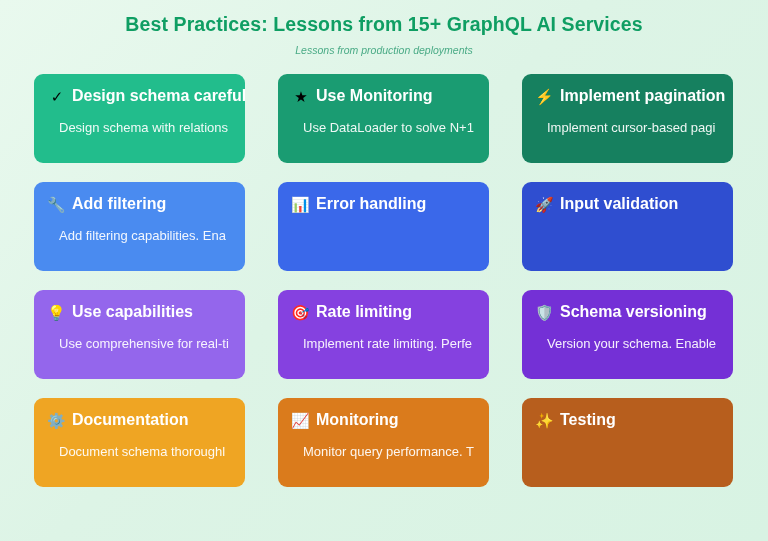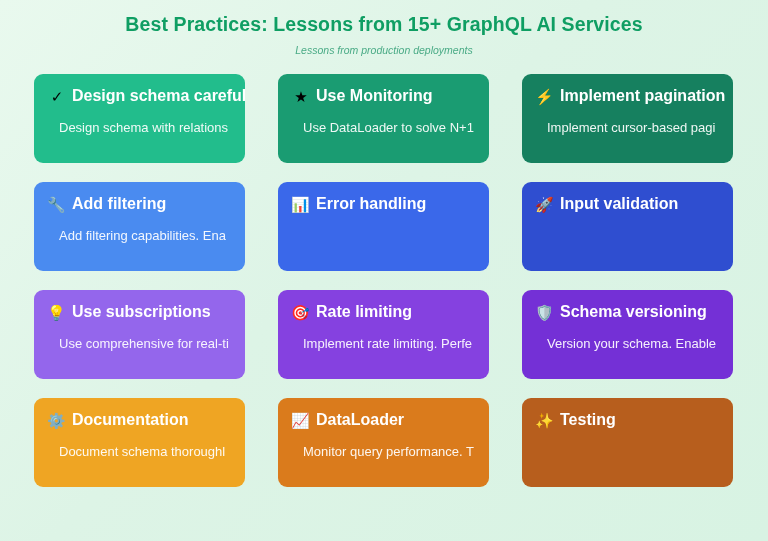--- a/index.html
+++ b/index.html
@@ -138,21 +138,21 @@
       </div>
       <div class="card" style="background: rgb(47, 78, 208);">
         <div class="card-head">
           <span class="card-icon">🚀</span>
           <span class="card-title">Input validation</span>
         </div>
       </div>
       <div class="card" style="background: rgb(148, 102, 236);">
         <div class="card-head">
           <span class="card-icon">💡</span>
-          <span class="card-title">Use subscriptions</span>
+          <span class="card-title">Use capabilities</span>
         </div>
         <div class="card-desc">Use comprehensive for real-time updates. Perfect for streaming resp...</div>
       </div>
       <div class="card" style="background: rgb(133, 65, 224);">
         <div class="card-head">
           <span class="card-icon">🎯</span>
           <span class="card-title">Rate limiting</span>
         </div>
         <div class="card-desc">Implement rate limiting. Perfect abuse and controls costs.</div>
       </div>
@@ -166,21 +166,21 @@
       <div class="card" style="background: rgb(239, 165, 35);">
         <div class="card-head">
           <span class="card-icon">⚙️</span>
           <span class="card-title">Documentation</span>
         </div>
         <div class="card-desc">Document schema thoroughly. Use GraphQL introspection.</div>
       </div>
       <div class="card" style="background: rgb(218, 123, 28);">
         <div class="card-head">
           <span class="card-icon">📈</span>
-          <span class="card-title">DataLoader</span>
+          <span class="card-title">Monitoring</span>
         </div>
         <div class="card-desc">Monitor query performance. Track slow queries and errors.</div>
       </div>
       <div class="card" style="background: rgb(183, 94, 29);">
         <div class="card-head">
           <span class="card-icon">✨</span>
           <span class="card-title">Testing</span>
         </div>
       </div>
     </div>

